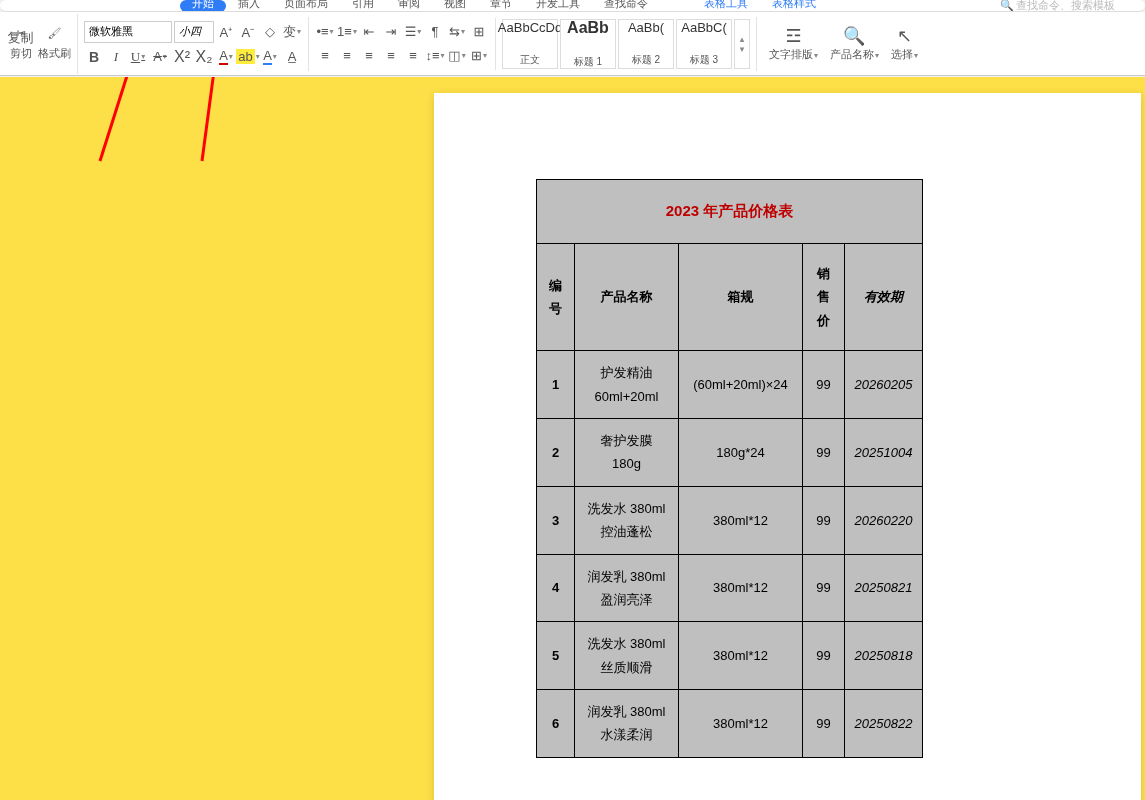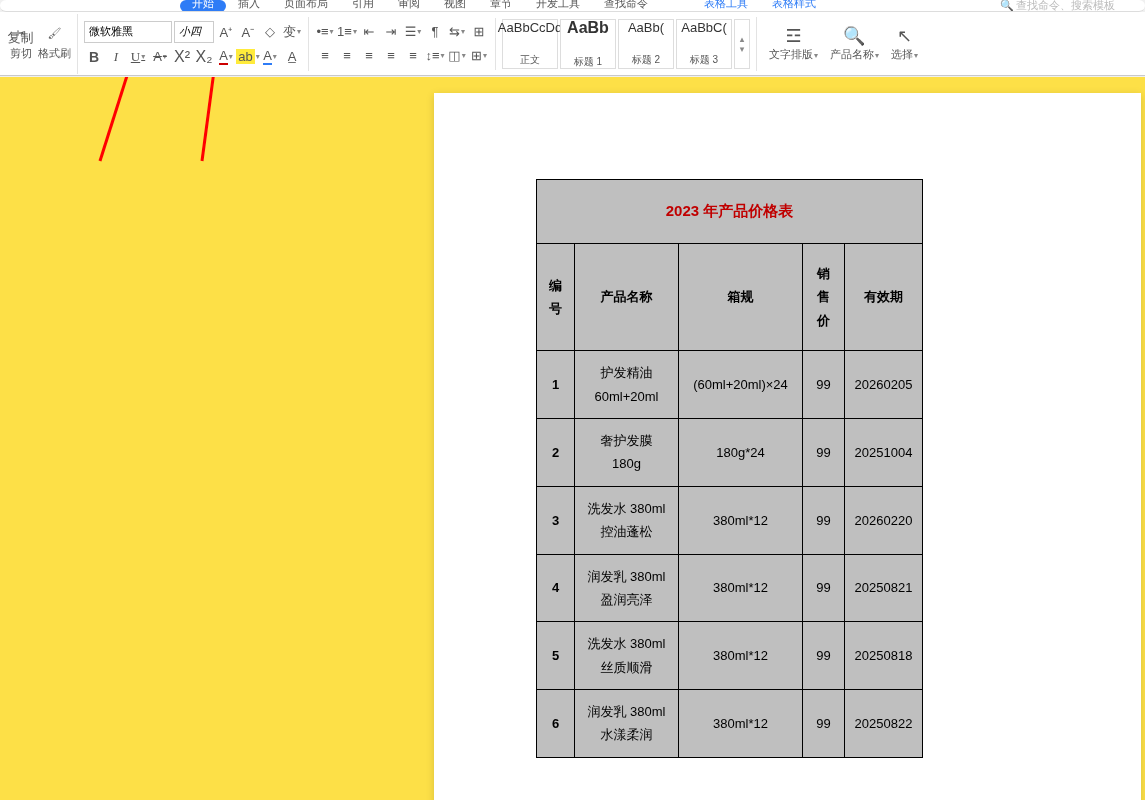--- a/index.html
+++ b/index.html
@@ -59,21 +59,21 @@
 
 .doc-table { position: absolute; top: 86px; left: 102px; border-collapse: collapse; }
 .doc-table th, .doc-table td { border: 1px solid #000; background: #bfbfbf; text-align: center; vertical-align: middle; font-size: 14px; padding: 6px 4px; font-weight: bold; color:#000; }
 .doc-table td { font-weight: normal; font-size: 13px; }
 .doc-table .title-cell { color: #c00000; font-weight: bold; font-size: 15px; padding: 22px 0; }
 .doc-table .hdr { font-weight: bold; font-size: 13px; padding: 18px 2px; }
 .doc-table .narrow { width: 38px; }
 .doc-table .c-name { width: 104px; }
 .doc-table .c-spec { width: 124px; }
 .doc-table .c-price { width: 42px; }
-.doc-table .c-date { width: 78px; }
+.doc-table .c-date { width: 78px; font-style: italic; }
 .doc-table .body-row td { padding: 10px 4px; }
 .doc-table .two-line { line-height: 1.8; }
 
 
 .arrow { position:absolute; pointer-events:none; }
 
 
 .watermark { position:absolute; right: 18px; bottom: 18px; font-size: 24px; color: rgba(120,120,120,0.35); font-weight: bold; letter-spacing: 1px; }
 .watermark .paw { font-size: 22px; }
 </style>

